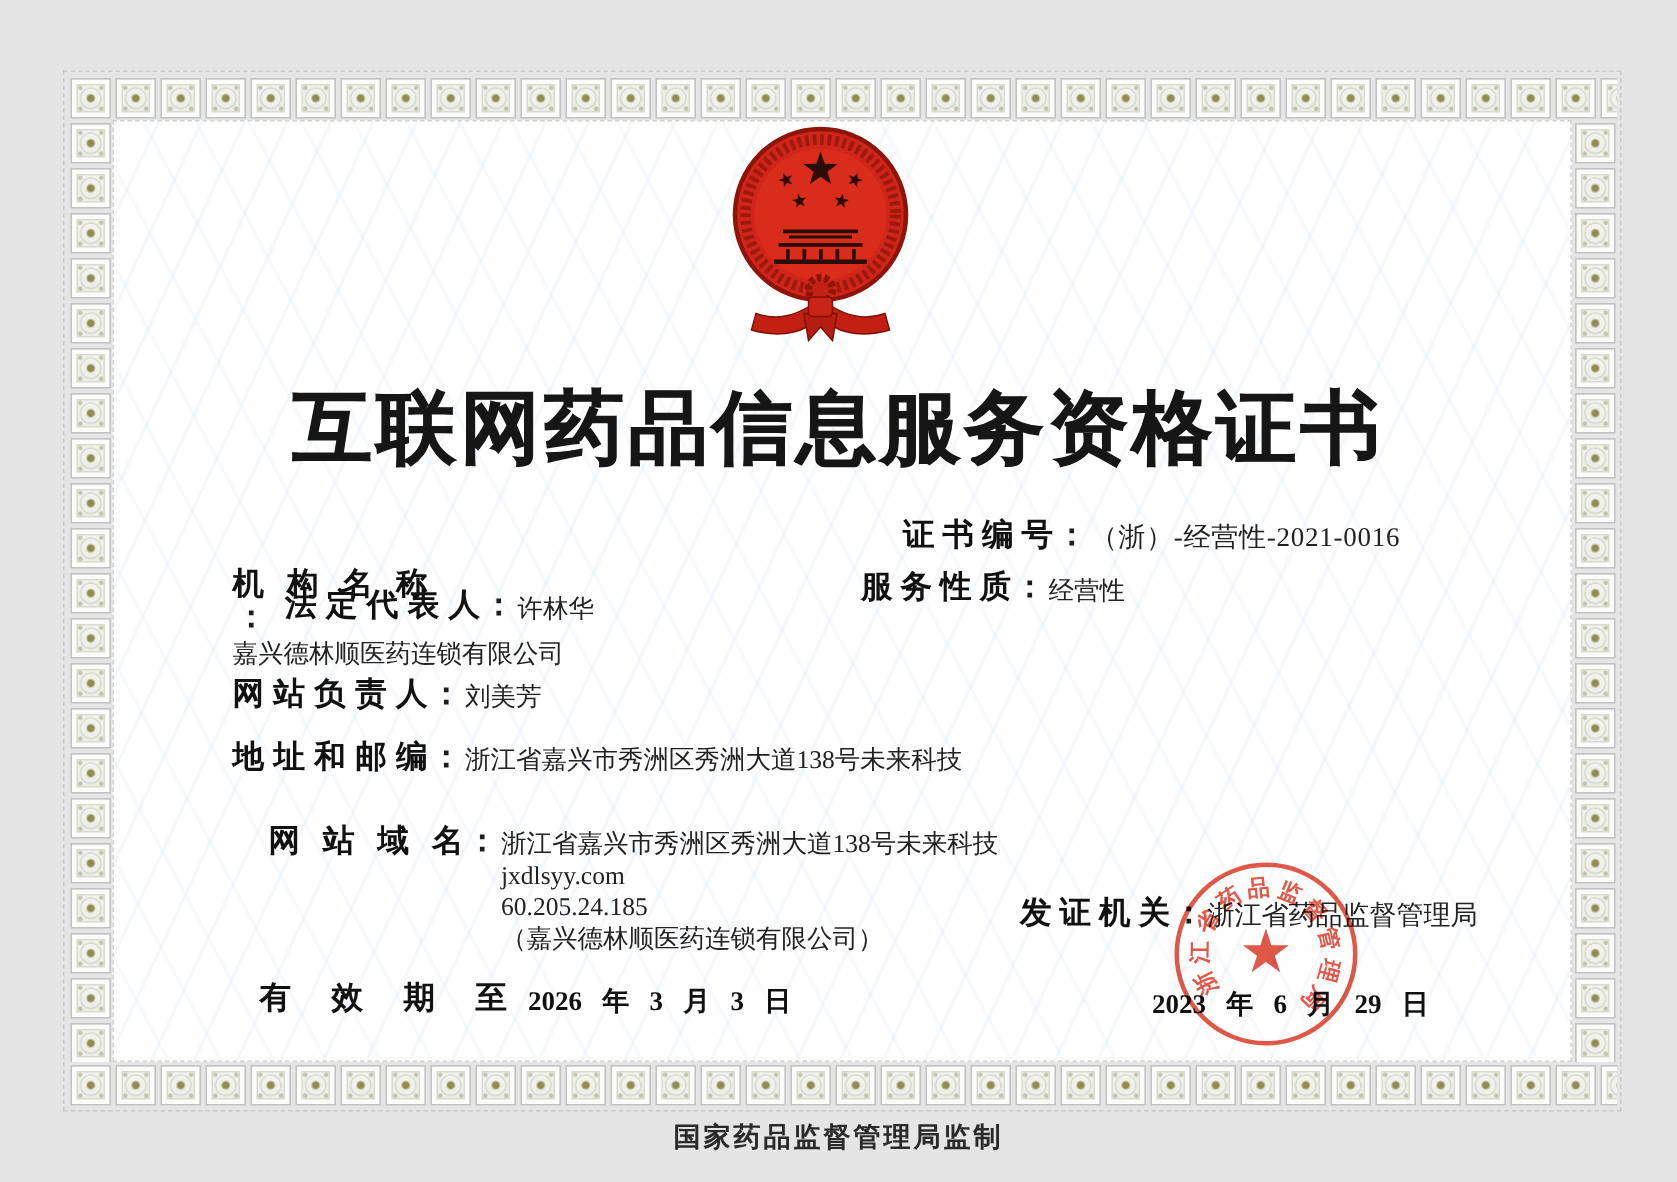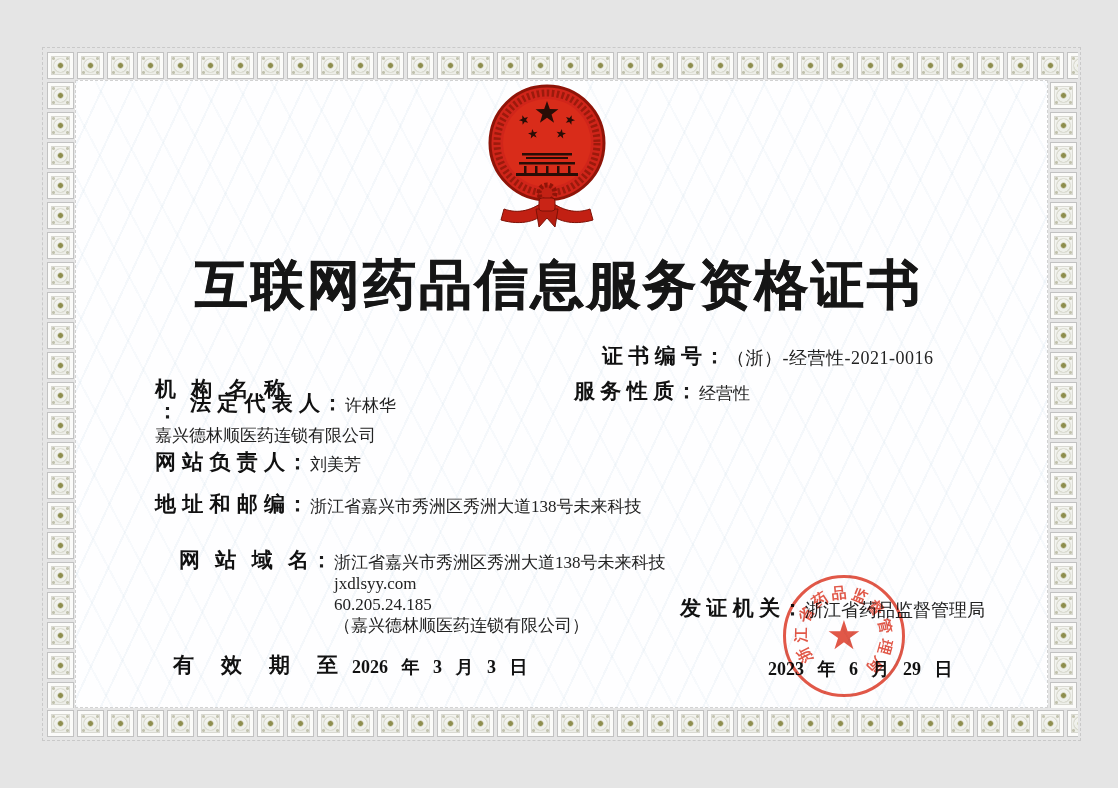--- a/index.html
+++ b/index.html
@@ -306,14 +306,15 @@
       <span class="char" style="left: 11.7308px; top: 27.9455px; transform: rotate(-61.4444deg);">省</span>
       <span class="char" style="left: 25.6625px; top: 12.7121px; transform: rotate(-33.6667deg);">药</span>
       <span class="char" style="left: 45.0882px; top: 5.72692px; transform: rotate(-5.88889deg);">品</span>
       <span class="char" style="left: 65.5307px; top: 8.59993px; transform: rotate(21.8889deg);">监</span>
       <span class="char" style="left: 82.2786px; top: 20.669px; transform: rotate(49.6667deg);">督</span>
       <span class="char" style="left: 91.4717px; top: 39.1524px; transform: rotate(77.4444deg);">管</span>
       <span class="char" style="left: 90.9913px; top: 59.7902px; transform: rotate(105.222deg);">理</span>
       <span class="char" style="left: 80.9482px; top: 77.8259px; transform: rotate(133deg);">局</span>
     </div>
 
+  <div class="footer">国家药品监督管理局监制</div>
 
 </div>
 
 </body></html>

